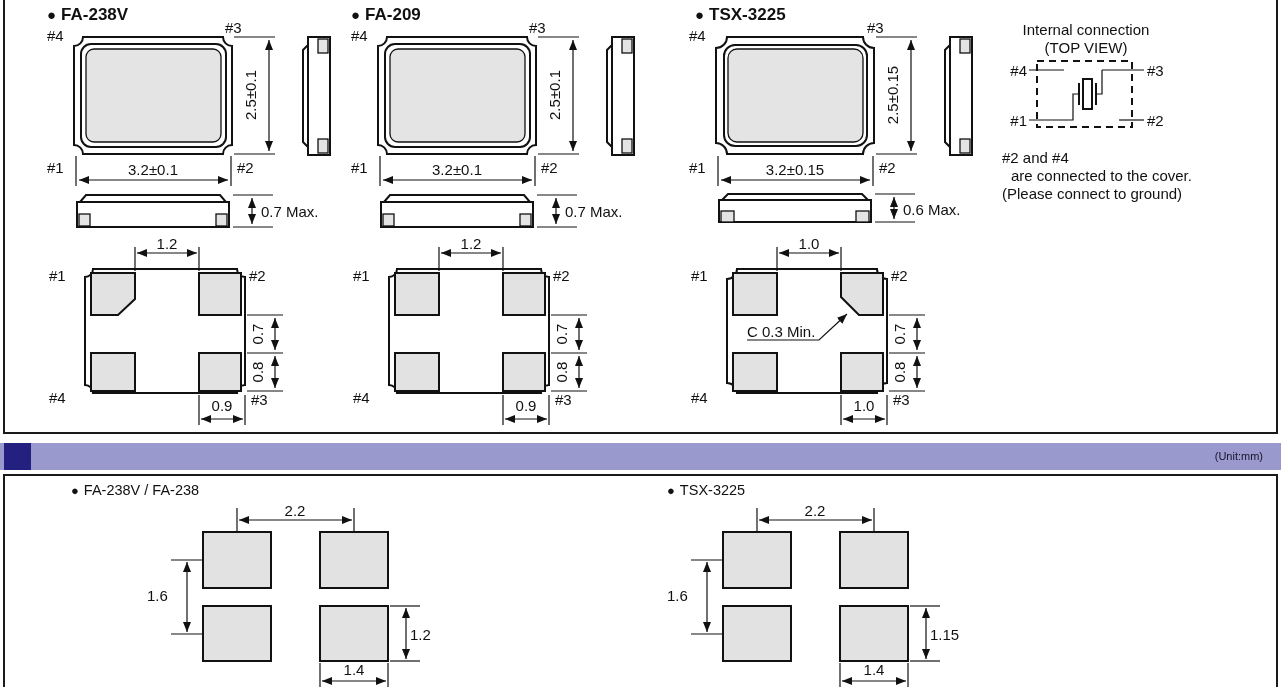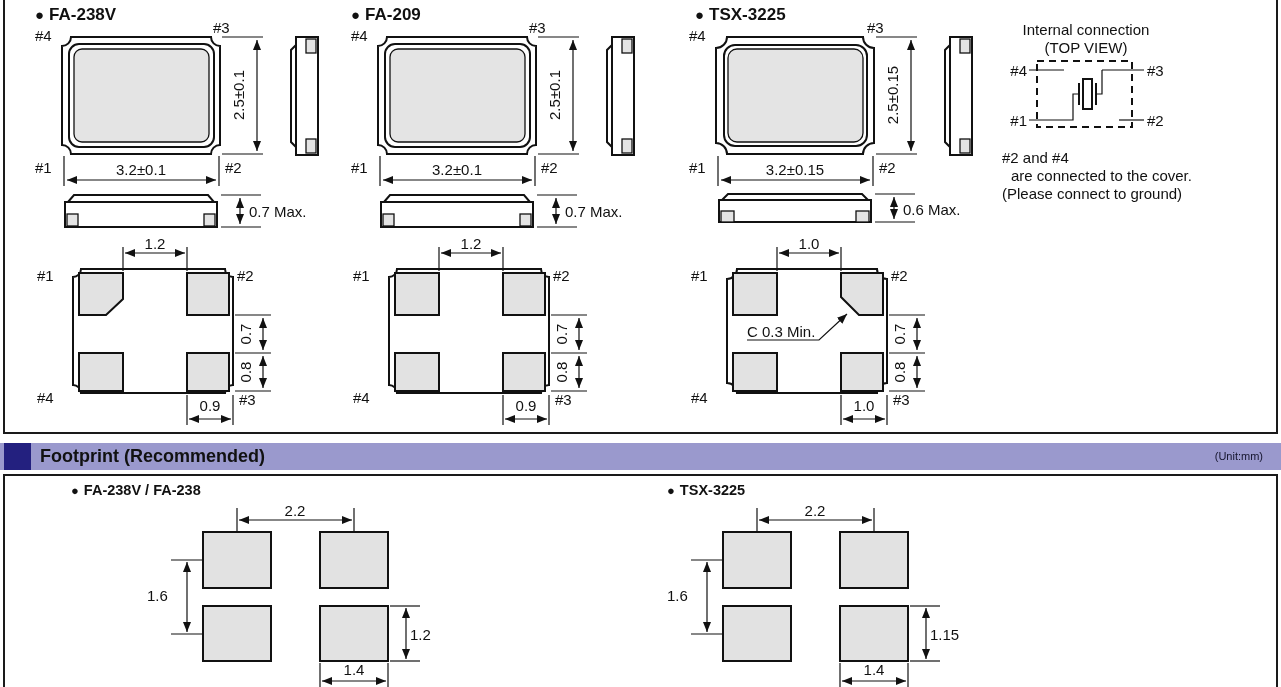--- a/index.html
+++ b/index.html
@@ -10,21 +10,21 @@
 .bottom-box{position:absolute;left:3px;top:474px;width:1275px;height:240px;border:2px solid #1a1a1a;background:#fff}
 .sec-header{position:absolute;left:0;top:443px;width:1281px;height:27px;background:#9a99cd}
 .sec-header .sq{position:absolute;left:4px;top:0;width:27px;height:27px;background:#23207f}
 .sec-header .ttl{position:absolute;left:40px;top:0;line-height:27px;font-size:18px;font-weight:bold;color:#111}
 .sec-header .unit{position:absolute;right:18px;top:0;line-height:27px;font-size:11px;color:#15152e}
 .pkg{position:absolute;top:0;width:330px;height:434px}
 .pkg-title{position:absolute;top:6px;font-size:17px;font-weight:bold;white-space:nowrap}
 .pkg-title .blt{margin-right:5px;font-size:15px}
 .pkg svg{position:absolute;top:24px;left:0}
 .fp{position:absolute;top:6px;width:520px;height:210px}
-.fp-title{position:absolute;top:0;font-size:14.5px;font-weight:bold;white-space:nowrap}
+.fp-title{position:absolute;top:0;font-size:14.5px;font-weight:normal;white-space:nowrap}
 .fp-title .blt{margin-right:5px;font-size:13px}
 .fp svg{position:absolute;top:22px;left:0}
 .icn{position:absolute}
 svg text{font-family:"Liberation Sans",sans-serif;font-size:15px;fill:#111}
 .o2{stroke:#111;stroke-width:2;fill:none}
 .o1{stroke:#111;stroke-width:1.3;fill:none}
 .fw{fill:#fff}
 .fg{fill:#e4e4e4}
 .fpd{fill:#e2e2e2}
 .d{stroke:#111;stroke-width:1.2;fill:none}
@@ -42,21 +42,21 @@
   <defs>
     <marker id="ah" markerWidth="12" markerHeight="10" refX="10" refY="4" orient="auto-start-reverse" markerUnits="userSpaceOnUse">
       <path d="M0 0 L10 4 L0 8 Z" fill="#111"></path>
     </marker>
   </defs>
 </svg>
 
 
 <div class="top-box">
 
-  <div class="pkg" style="left:4px">
+  <div class="pkg" style="left:16px">
     <div class="pkg-title" style="left:26px">
       <span class="blt">●</span><span>FA-238V</span>
     </div>
     <svg width="330" height="410" viewBox="0 0 330 410">
       <g>
         <path class="o2 fw" d="M62 14 H202 A9 9 0 0 0 211 23 V122 A9 9 0 0 0 202 131 H62 A9 9 0 0 0 53 122 V23 A9 9 0 0 0 62 14 Z"></path>
         <rect class="o2" x="60" y="21" width="145" height="103" rx="10"></rect>
         <rect class="o1 fg" x="65" y="26" width="135" height="93" rx="8"></rect>
         <text x="26" y="18">#4</text>
         <text x="204" y="10">#3</text>
@@ -274,21 +274,20 @@
       <text x="33" y="150">#2 and #4</text>
       <text x="42" y="168">are connected to the cover.</text>
       <text x="33" y="186">(Please connect to ground)</text>
     </svg>
   </div>
 </div>
 
 
 <div class="sec-header">
   <div class="sq"></div>
-  <div class="ttl">Footprint (Recommended)</div>
   <div class="unit">(Unit:mm)</div>
 </div>
 
 
 <div class="bottom-box">
 
   <div class="fp" style="left:58px">
     <div class="fp-title" style="left:8px">
       <span class="blt">●</span><span>FA-238V / FA-238</span>
     </div>

